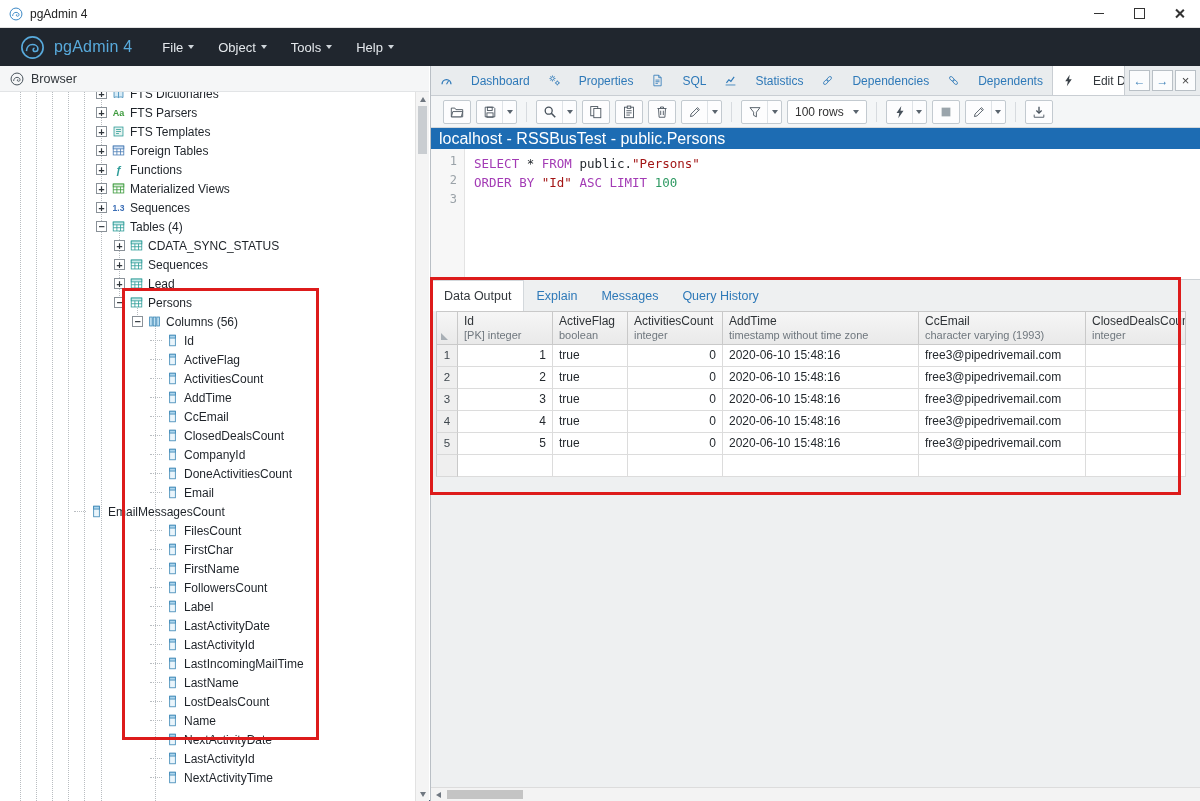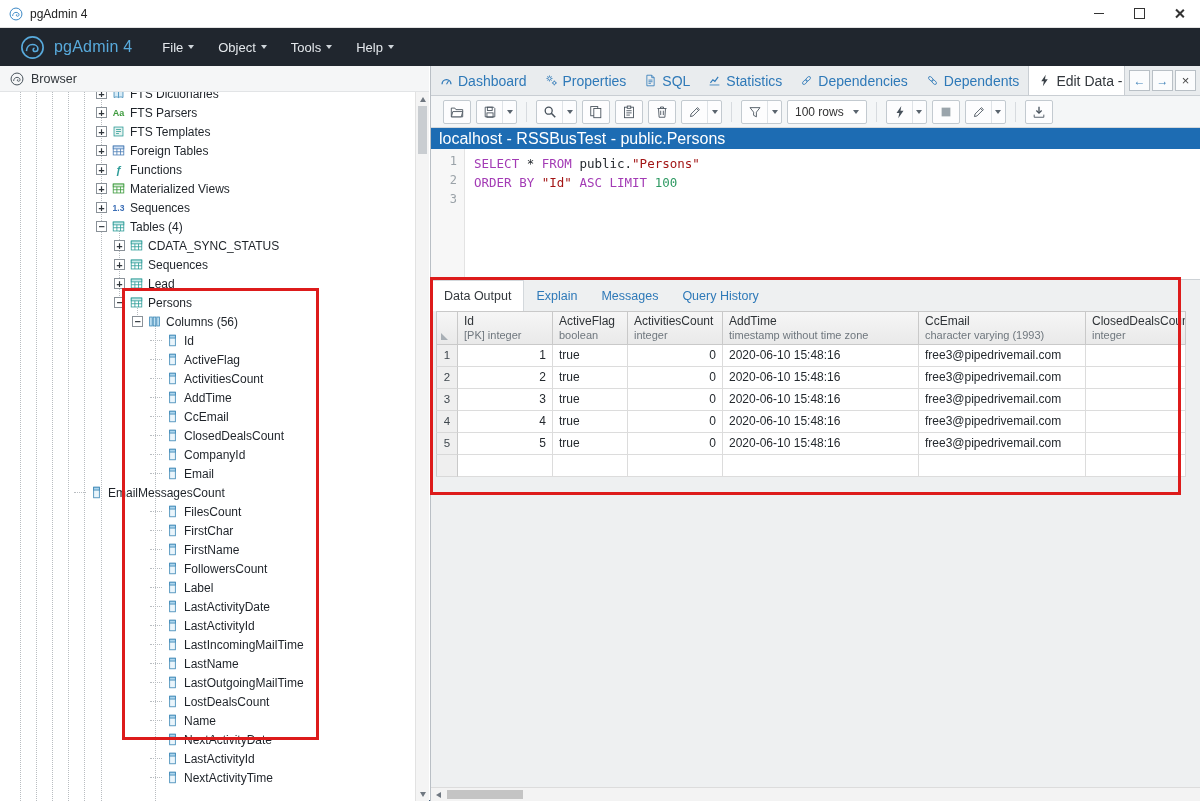--- a/index.html
+++ b/index.html
@@ -46,21 +46,21 @@
   .vs-arrow{position:absolute;left:0;right:0;height:14px;display:flex;align-items:center;justify-content:center;}
   .vs-arrow.up{top:0;}.vs-arrow.down{bottom:0;}
   .vs-thumb{position:absolute;top:14px;left:2px;right:2px;height:48px;background:#c9cdd1;}
   .tri-up{width:0;height:0;border-left:3.5px solid transparent;border-right:3.5px solid transparent;border-bottom:5px solid #6f7780;}
   .tri-down{width:0;height:0;border-left:3.5px solid transparent;border-right:3.5px solid transparent;border-top:5px solid #6f7780;}
   .tri-left{width:0;height:0;border-top:3.5px solid transparent;border-bottom:3.5px solid transparent;border-right:5px solid #6f7780;}
 
   
   .right-panel{position:absolute;top:66px;left:430px;right:0;bottom:0;background:#f2f4f5;border-left:1px solid #b9bfc5;box-sizing:border-box;}
   .tabbar{height:30px;background:#e9ecee;border-bottom:1px solid #c9ced3;display:flex;align-items:stretch;box-sizing:border-box;overflow:hidden;}
-  .tab{display:flex;align-items:center;gap:5px;padding:0 9px;font-size:14px;color:#2e79b8;flex:none;}
+  .tab{display:flex;align-items:center;gap:18px;padding:0 9px;font-size:12px;color:#2e79b8;flex:none;}
   .tab .t-ic{width:13px;height:13px;flex:none;}
   .tab.active{background:#fff;color:#33383d;border-left:1px solid #c9ced3;border-right:1px solid #c9ced3;flex-shrink:1;overflow:hidden;white-space:nowrap;min-width:0;}
   .tab.active .t-ic{color:#3a4148;}
   .tabnav{margin-left:auto;display:flex;align-items:center;gap:2px;padding:0 4px;flex:none;}
   .tabnav-btn{width:21px;height:21px;border:1px solid #b9c0c6;background:#fbfcfd;display:flex;align-items:center;justify-content:center;font-size:12px;color:#3e80b8;box-sizing:border-box;}
   .tabnav-close{color:#444;font-size:13px;}
   .toolbar{height:32px;background:#f4f6f7;border-bottom:1px solid #d3d8dc;display:flex;align-items:center;padding-left:12px;gap:5px;box-sizing:border-box;}
   .tb-btn{height:24px;min-width:27px;border:1px solid #c3cad0;background:#fdfdfe;border-radius:2px;display:flex;align-items:center;justify-content:center;color:#47515b;box-sizing:border-box;padding:0 6px;flex:none;}
   .tb-btn .tb-ic{width:14px;height:14px;display:block;}
   .tb-btn.split{padding:0 0 0 6px;}
@@ -374,20 +374,30 @@
             <span class="tree-label">CompanyId</span>
           </div>
           <div class="tree-row" style="padding-left:150px">
             <span class="exp-spacer"></span>
             <span class="tree-icon">
               <svg viewBox="0 0 16 16">
                 <rect x="4.5" y="1.5" width="7" height="13" fill="#eaf5fb" stroke="#3c87b5"></rect>
                 <rect x="4.5" y="1.5" width="7" height="3.5" fill="#aed6ee" stroke="#3c87b5"></rect>
               </svg>
             </span>
+            <span class="tree-label">DoneActivitiesCount</span>
+          </div>
+          <div class="tree-row" style="padding-left:150px">
+            <span class="exp-spacer"></span>
+            <span class="tree-icon">
+              <svg viewBox="0 0 16 16">
+                <rect x="4.5" y="1.5" width="7" height="13" fill="#eaf5fb" stroke="#3c87b5"></rect>
+                <rect x="4.5" y="1.5" width="7" height="3.5" fill="#aed6ee" stroke="#3c87b5"></rect>
+              </svg>
+            </span>
             <span class="tree-label">Email</span>
           </div>
           <div class="tree-row" style="padding-left:74px">
             <span class="exp-spacer"></span>
             <span class="tree-icon">
               <svg viewBox="0 0 16 16">
                 <rect x="4.5" y="1.5" width="7" height="13" fill="#eaf5fb" stroke="#3c87b5"></rect>
                 <rect x="4.5" y="1.5" width="7" height="3.5" fill="#aed6ee" stroke="#3c87b5"></rect>
               </svg>
             </span>
@@ -475,30 +485,20 @@
           </div>
           <div class="tree-row" style="padding-left:150px">
             <span class="exp-spacer"></span>
             <span class="tree-icon">
               <svg viewBox="0 0 16 16">
                 <rect x="4.5" y="1.5" width="7" height="13" fill="#eaf5fb" stroke="#3c87b5"></rect>
                 <rect x="4.5" y="1.5" width="7" height="3.5" fill="#aed6ee" stroke="#3c87b5"></rect>
               </svg>
             </span>
             <span class="tree-label">LastName</span>
-          </div>
-          <div class="tree-row" style="padding-left:150px">
-            <span class="exp-spacer"></span>
-            <span class="tree-icon">
-              <svg viewBox="0 0 16 16">
-                <rect x="4.5" y="1.5" width="7" height="13" fill="#eaf5fb" stroke="#3c87b5"></rect>
-                <rect x="4.5" y="1.5" width="7" height="3.5" fill="#aed6ee" stroke="#3c87b5"></rect>
-              </svg>
-            </span>
-            <span class="tree-label">LastOutgoingMailTime</span>
           </div>
           <div class="tree-row" style="padding-left:150px">
             <span class="exp-spacer"></span>
             <span class="tree-icon">
               <svg viewBox="0 0 16 16">
                 <rect x="4.5" y="1.5" width="7" height="13" fill="#eaf5fb" stroke="#3c87b5"></rect>
                 <rect x="4.5" y="1.5" width="7" height="3.5" fill="#aed6ee" stroke="#3c87b5"></rect>
               </svg>
             </span>
             <span class="tree-label">LostDealsCount</span>

